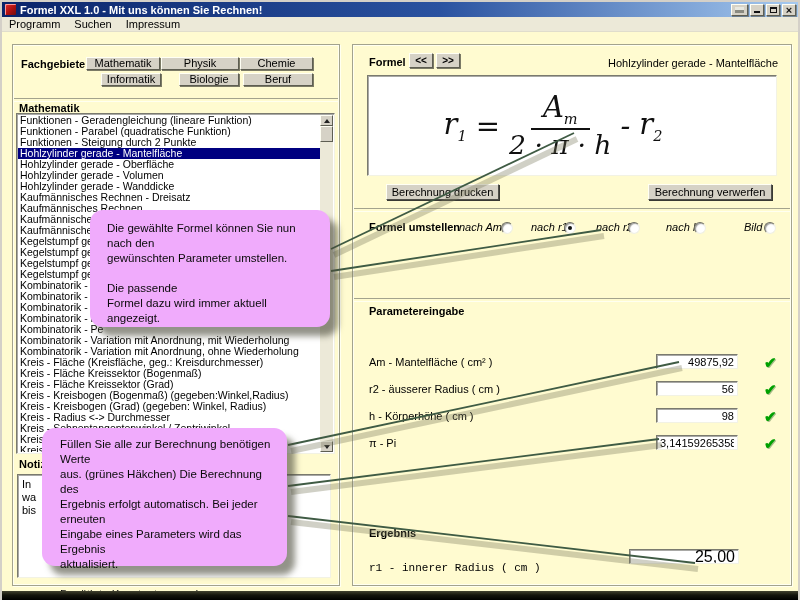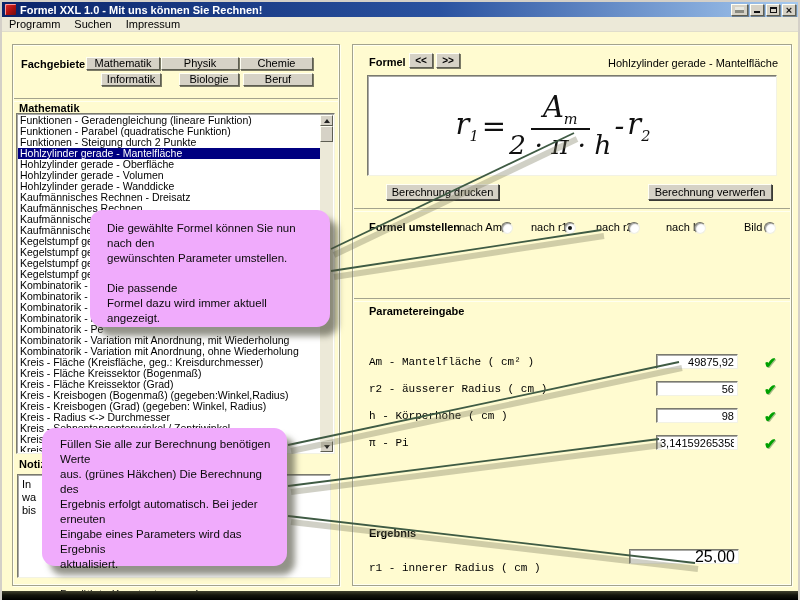--- a/index.html
+++ b/index.html
@@ -69,41 +69,41 @@
   .formel-label{position:absolute;left:16px;top:11px;font-weight:bold;}
   .nav-btn{position:absolute;top:8px;width:24px;height:15px;background:#d6d2c6;border:1px solid;
            border-color:#fffff4 #5e5e52 #5e5e52 #fffff4;box-shadow:1px 1px 0 rgba(90,90,75,.8);
            font-size:10px;font-weight:bold;line-height:12px;text-align:center;padding:0;font-family:inherit;}
   .nav-prev{left:56px;} .nav-next{left:83px;}
   .formula-title{position:absolute;right:13px;top:12px;}
   .formula-box{position:absolute;left:14px;top:30px;width:410px;height:101px;background:#fff;
                border:1px solid;border-color:#7a7a6e #f2f2e4 #f2f2e4 #7a7a6e;
                box-shadow:inset 1px 1px 0 rgba(64,64,58,.45);
                display:flex;align-items:center;justify-content:center;padding-right:38px;box-sizing:border-box;}
-  .formula{display:flex;align-items:center;gap:3px;font-family:"DejaVu Serif",serif;
+  .formula{display:flex;align-items:center;gap:9px;font-family:"DejaVu Serif",serif;
            font-style:italic;font-size:29px;color:#101010;}
   .formula sub{font-size:.5em;font-style:italic;}
   .f-frac{display:inline-flex;flex-direction:column;align-items:center;}
   .f-num{border-bottom:2px solid #101010;padding:0 12px 1px;line-height:1.05;}
   .f-den{padding-top:1px;line-height:1.05;font-size:.92em;}
   .cmd-btn{position:absolute;height:16px;background:#d6d2c6;border:1px solid;
            border-color:#fffff4 #50504a #50504a #fffff4;box-shadow:1px 1px 0 #3a3a34;
            font-size:11px;text-align:center;padding:0;font-family:inherit;}
   .btn-print{left:33px;top:139px;width:113px;}
   .btn-discard{left:295px;top:139px;width:124px;}
   .sep1{top:163px;} .sep2{top:253px;}
   .umstellen-label{position:absolute;left:16px;top:176px;font-weight:bold;}
   .radio-opt{position:absolute;top:176px;height:12px;display:flex;align-items:center;}
-  .radio-label{margin-right:5px;}
+  .radio-label{margin-right:5px;font-style:italic;}
   .radio-circle{position:absolute;top:177px;width:10px;height:10px;border-radius:50%;background:#fff;
                 border:1px solid;border-color:#6e6e62 #f0f0e2 #f0f0e2 #6e6e62;
                 box-shadow:inset 1px 1px 1px rgba(64,64,58,.5);}
   .radio-circle.on::after{content:"";position:absolute;left:3px;top:3px;width:4px;height:4px;border-radius:50%;background:#111;}
   .param-title{position:absolute;left:16px;top:260px;font-weight:bold;}
-  .p-row-label{position:absolute;left:16px;font-family:Liberation Mono, monospace;}
+  .p-row-label{position:absolute;left:16px;}
   .p-field{position:absolute;left:303px;width:82px;height:15px;background:#fff;
            border:1px solid;border-color:#7a7a6e #f2f2e4 #f2f2e4 #7a7a6e;
            box-shadow:inset 1px 1px 0 rgba(64,64,58,.45);
            font-size:11px;text-align:right;padding:0 3px;box-sizing:border-box;font-family:inherit;}
   .p-check{position:absolute;left:411px;font-size:15px;font-weight:bold;color:#00a000;
            text-shadow:1px 1px 0 rgba(0,70,0,.35);line-height:15px;}
   .ergebnis-label{position:absolute;left:16px;top:482px;font-weight:bold;}
   .r-row-label{position:absolute;left:16px;top:517px;font-family:Liberation Mono, monospace;}
   .r-field{position:absolute;left:276px;top:504px;width:110px;height:15px;background:#fff;
            border:1px solid;border-color:#7a7a6e #f2f2e4 #f2f2e4 #7a7a6e;

